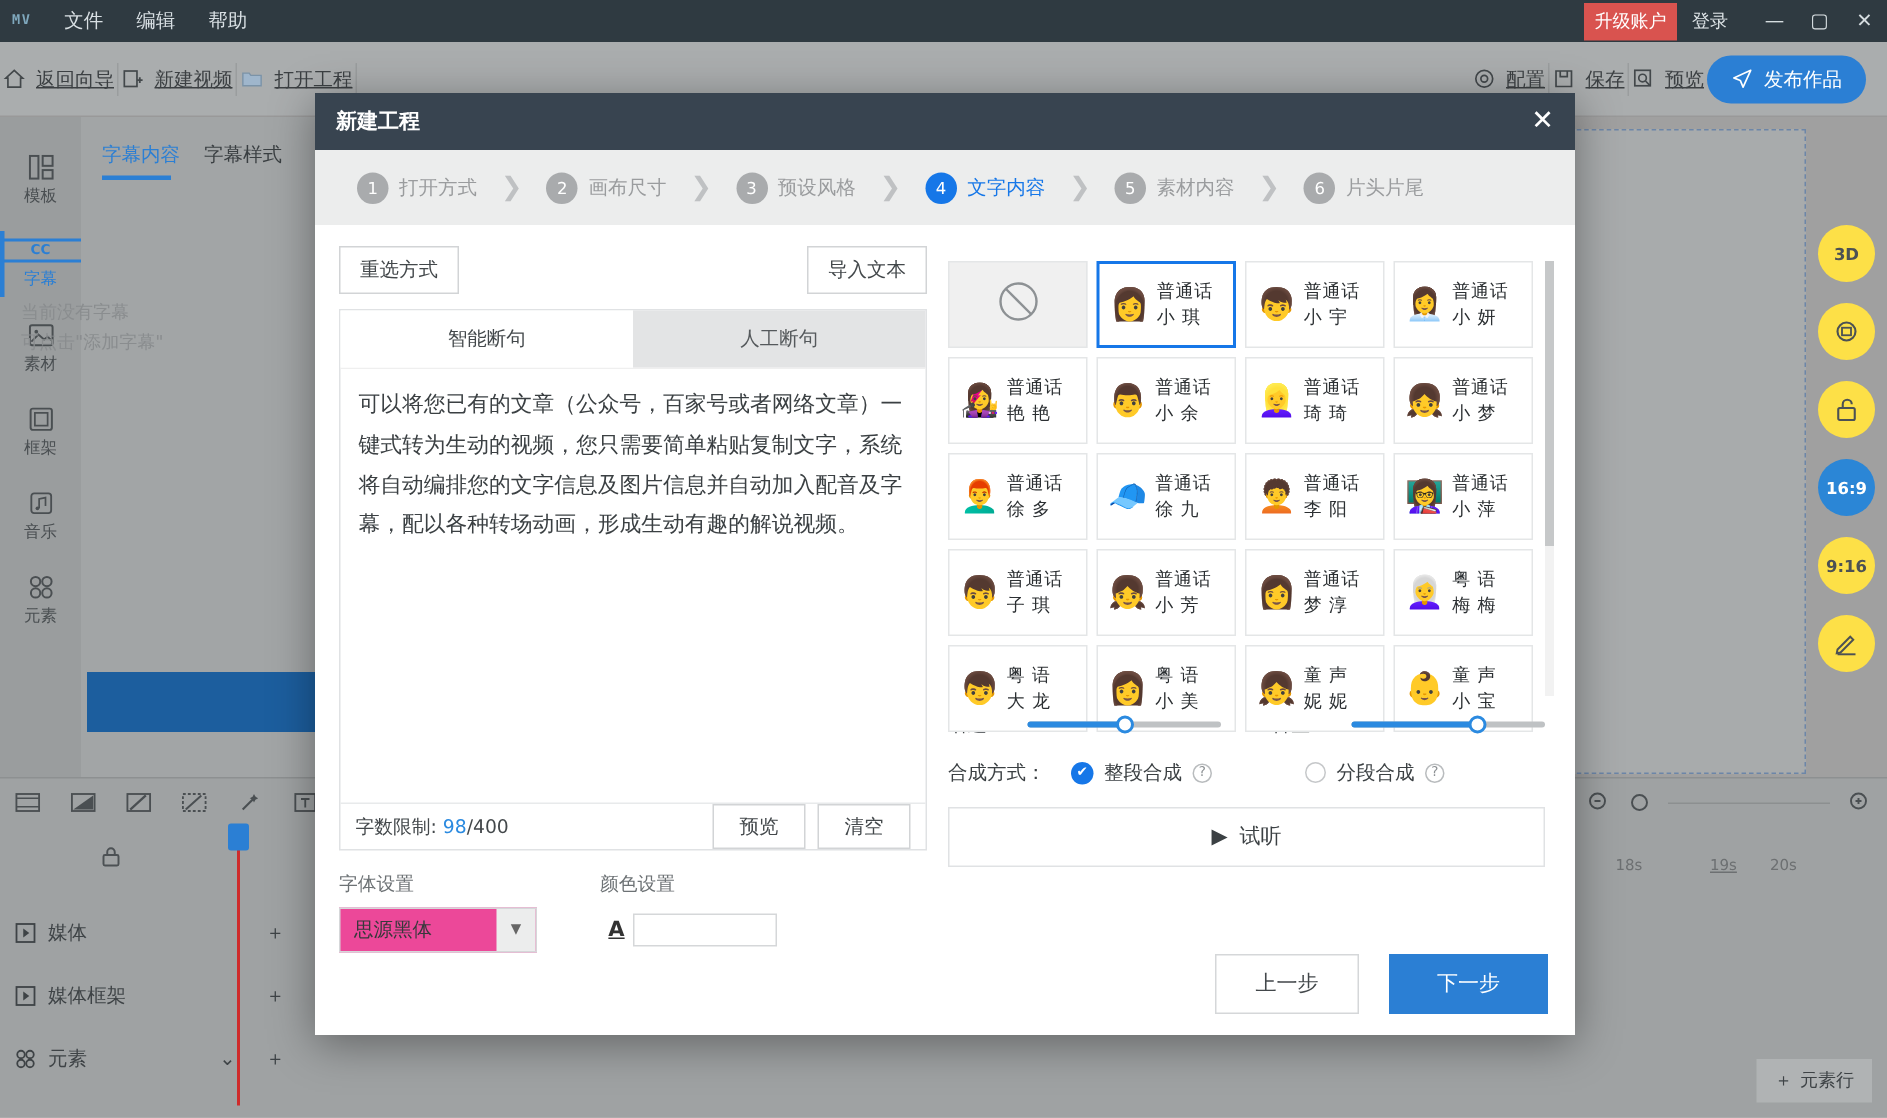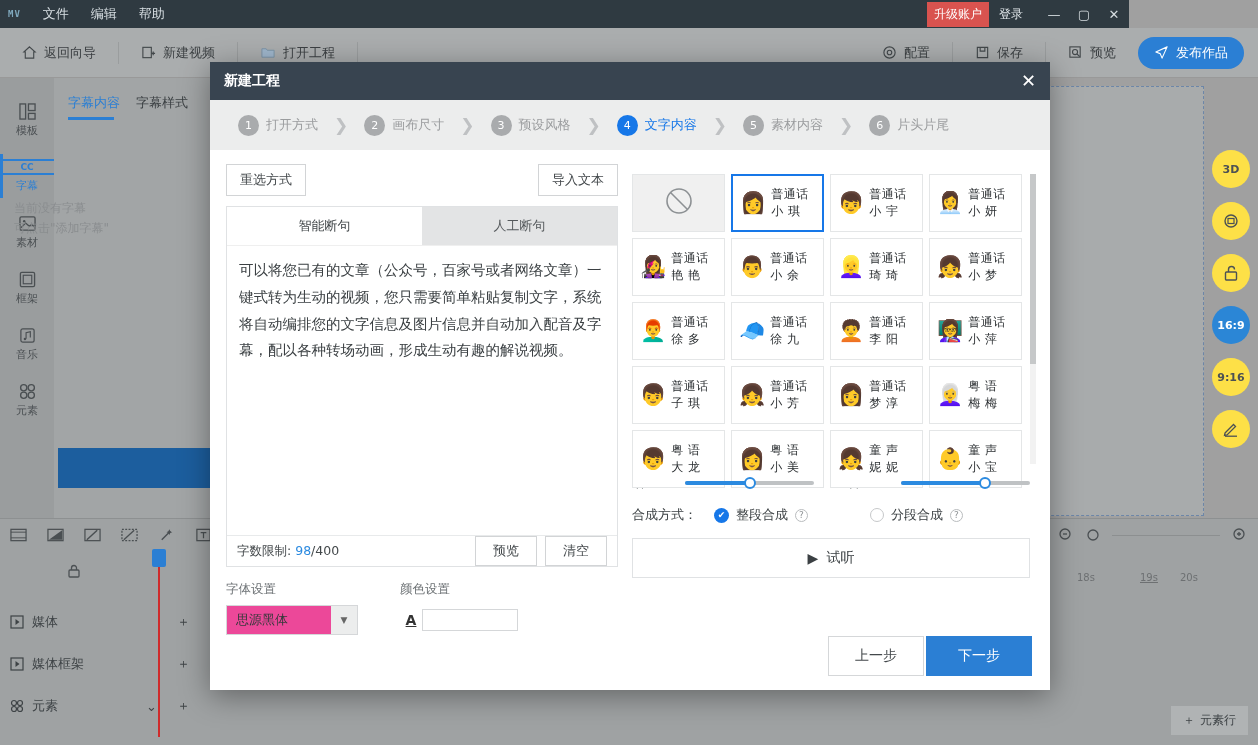--- a/index.html
+++ b/index.html
@@ -8,21 +8,21 @@
     overflow: hidden;
     font-family: "DejaVu Sans", "Liberation Sans", sans-serif;
     background: #9b9b9b;
   }
   #root { position: relative; width: 1258px; height: 745px; }
 
   
   .app { position: absolute; inset: 0; background: #a0a0a0; }
 
   .titlebar {
-    position: absolute; top: 0; left: 0; width: 1129px; height: 28px;
+    position: absolute; top: 0; left: 0; width: 1258px; height: 28px;
     background: #2f3a41; color: #c9d2d6;
     display: flex; align-items: center;
   }
   .logo-mv {
     font-size: 9px; font-weight: bold; color: #7fa8bd;
     font-family: "DejaVu Sans Mono", "Liberation Mono", monospace;
     margin-left: 8px; letter-spacing: 1px;
   }
   .menu-item {
     font-size: 13px; color: #d8dfe3; margin-left: 22px; cursor: default;
@@ -41,21 +41,21 @@
     width: 30px; height: 28px; display: flex; align-items: center; justify-content: center;
     font-size: 13px; color: #d6dde0;
   }
 
   .toolbar {
     position: absolute; top: 28px; left: 0; width: 1258px; height: 50px;
     background: #aaadae;
     display: flex; align-items: center;
     border-bottom: 1px solid #999;
   }
-  .tool-group { display: flex; align-items: center; gap: 7px; padding: 0 22px; font-size: 13px; color: #3c4043; }
+  .tool-group { display: flex; align-items: center; gap: 7px; padding: 0 2px; font-size: 13px; color: #3c4043; text-decoration: underline; }
   .tool-sep { width: 1px; height: 22px; background: #9a9d9e; }
   .tb-spacer { flex: 1; }
   .publish-btn {
     background: #2b7fd4; color: #fff; border-radius: 16px;
     padding: 7px 16px; font-size: 13px;
     display: flex; align-items: center; gap: 7px;
     margin-right: 14px;
   }
   .ico { display: inline-flex; align-items: center; justify-content: center; }
 
@@ -275,21 +275,21 @@
   .qmark {
     width: 13px; height: 13px; border-radius: 50%; border: 1px solid #b9bcbe; color: #8d9194;
     font-size: 9px; display: inline-flex; align-items: center; justify-content: center; margin-left: 7px;
   }
   .preview-btn {
     margin-top: 14px; height: 40px; border: 1px solid #e0e2e4; background: #fff;
     display: flex; align-items: center; justify-content: center; gap: 8px;
     font-size: 14px; color: #3b4043; cursor: pointer;
   }
   .modal-foot {
-    position: absolute; bottom: 14px; right: 18px; display: flex; gap: 2px; padding-left: 16px;
+    position: absolute; bottom: 14px; right: 18px; display: flex; gap: 20px; padding-left: 16px;
   }
   .btn-prev {
     border: 1px solid #d5d7d9; background: #fff; color: #43484b;
     font-size: 14px; padding: 10px 26px; cursor: pointer;
   }
   .btn-next {
     border: none; background: #2b7fd4; color: #fff;
     font-size: 14px; padding: 11px 32px; cursor: pointer;
   }
 </style>

